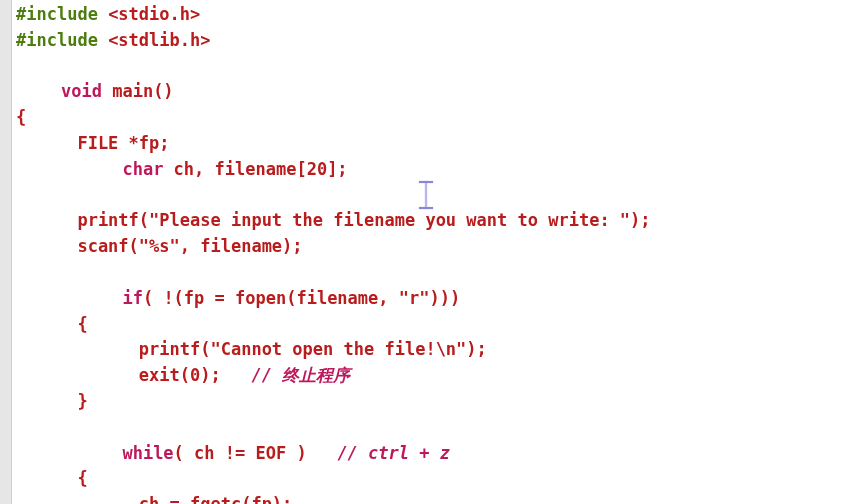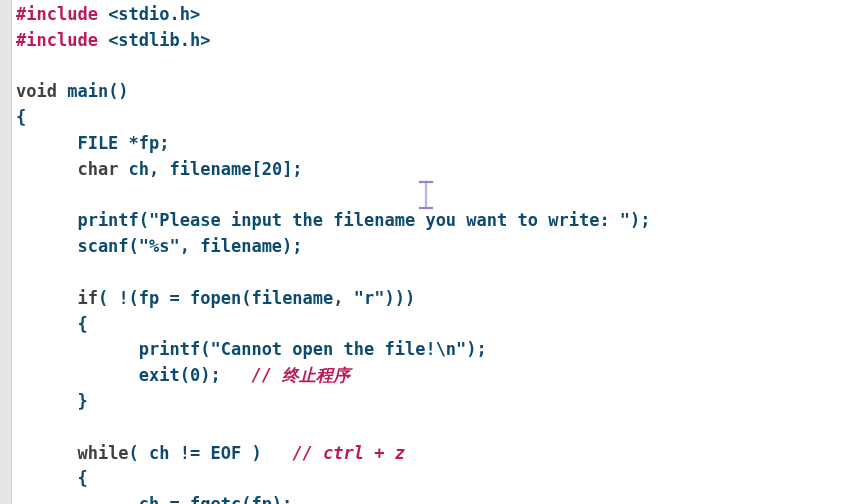--- a/index.html
+++ b/index.html
@@ -38,24 +38,24 @@
     letter-spacing: 0px;
     white-space: pre;
     color: #000000;
     font-weight: bold;
     -webkit-font-smoothing: none;
   }
   .line {
     height: 25.8px;
     white-space: pre;
   }
-  .kw    { color: #404040; }
-  .pre   { color: #be185d; margin-top: 33px; }
+  .kw    { color: #be185d; margin-left: 45px; }
+  .pre   { color: #4d7c0f; margin-top: 33px; }
   .cmt   { color: #be185d; font-style: italic; }
-  .plain { color: #0c4a6e; }
+  .plain { color: #b91c1c; }
 
   
   #ibeam-cursor {
     position: absolute;
     left: 416px;
     top: 180px;
     width: 20px;
     height: 30px;
     pointer-events: none;
   }

